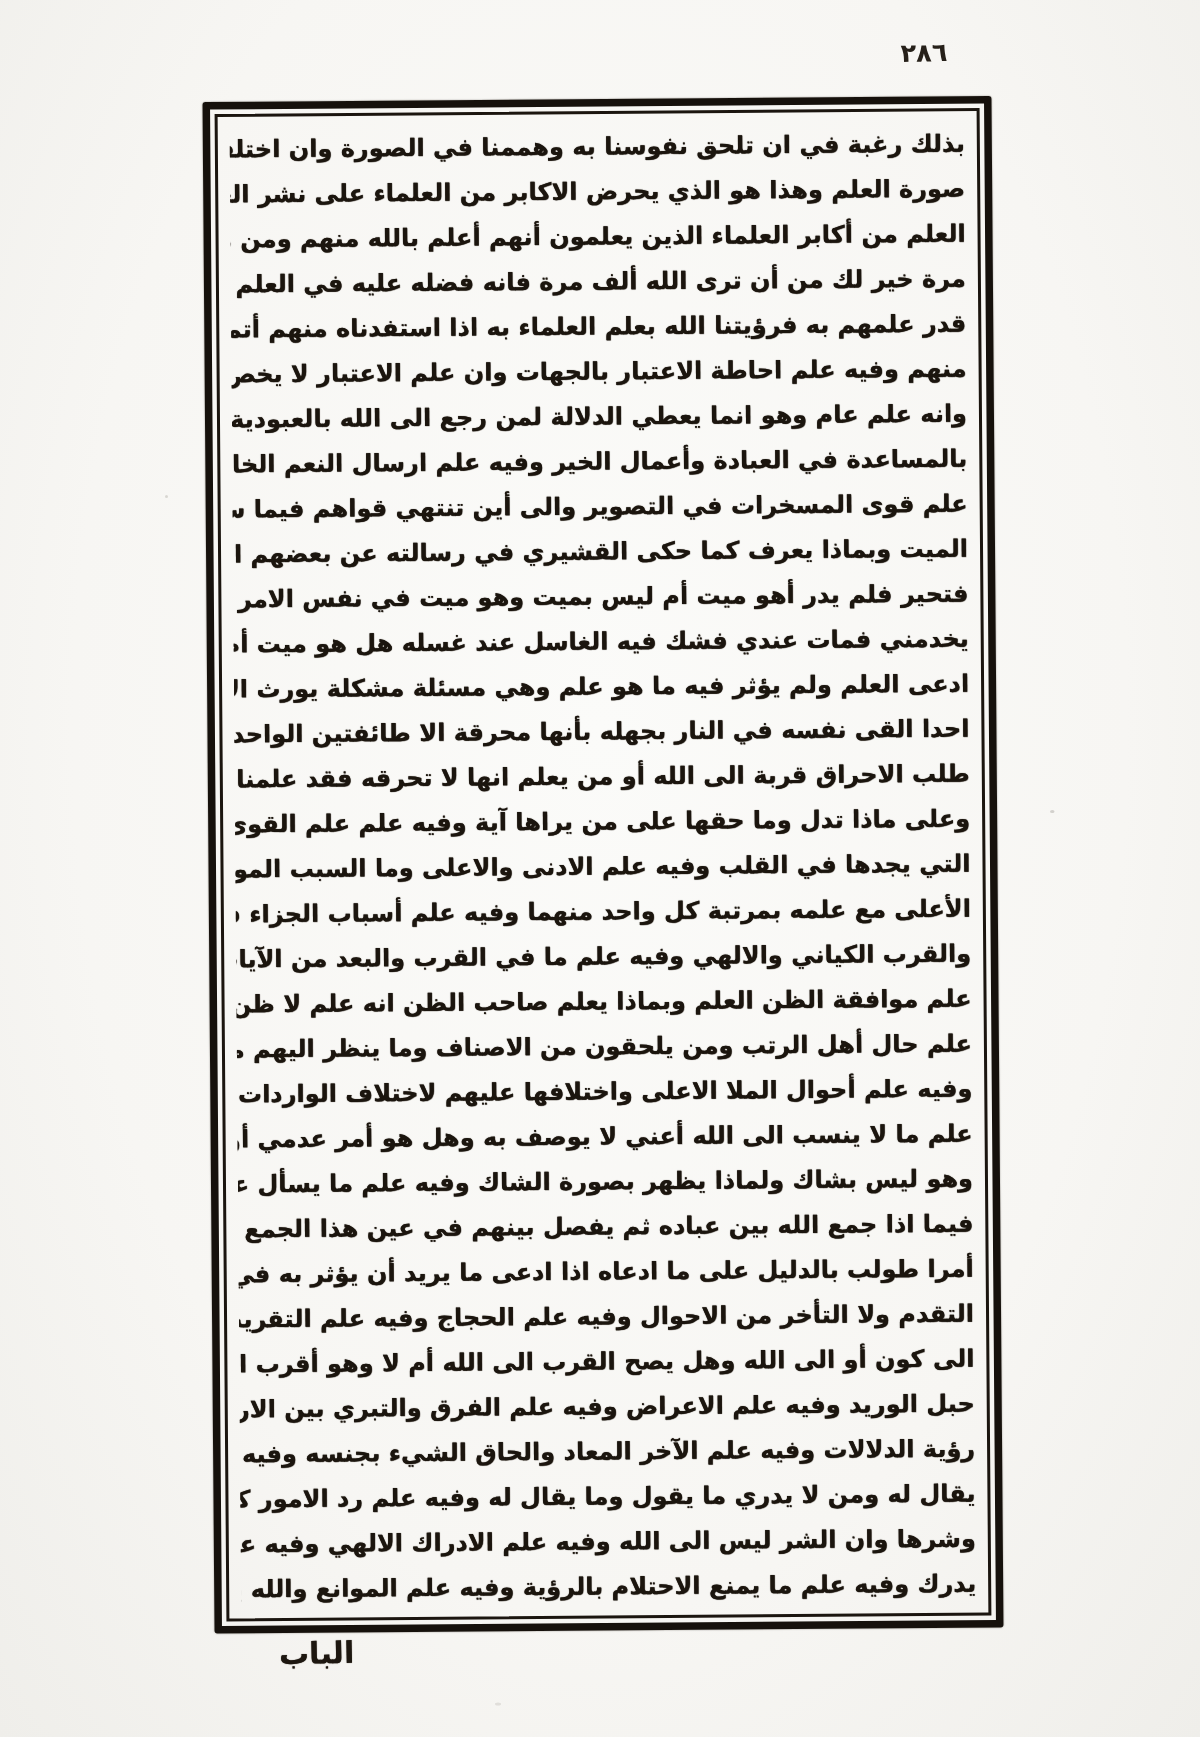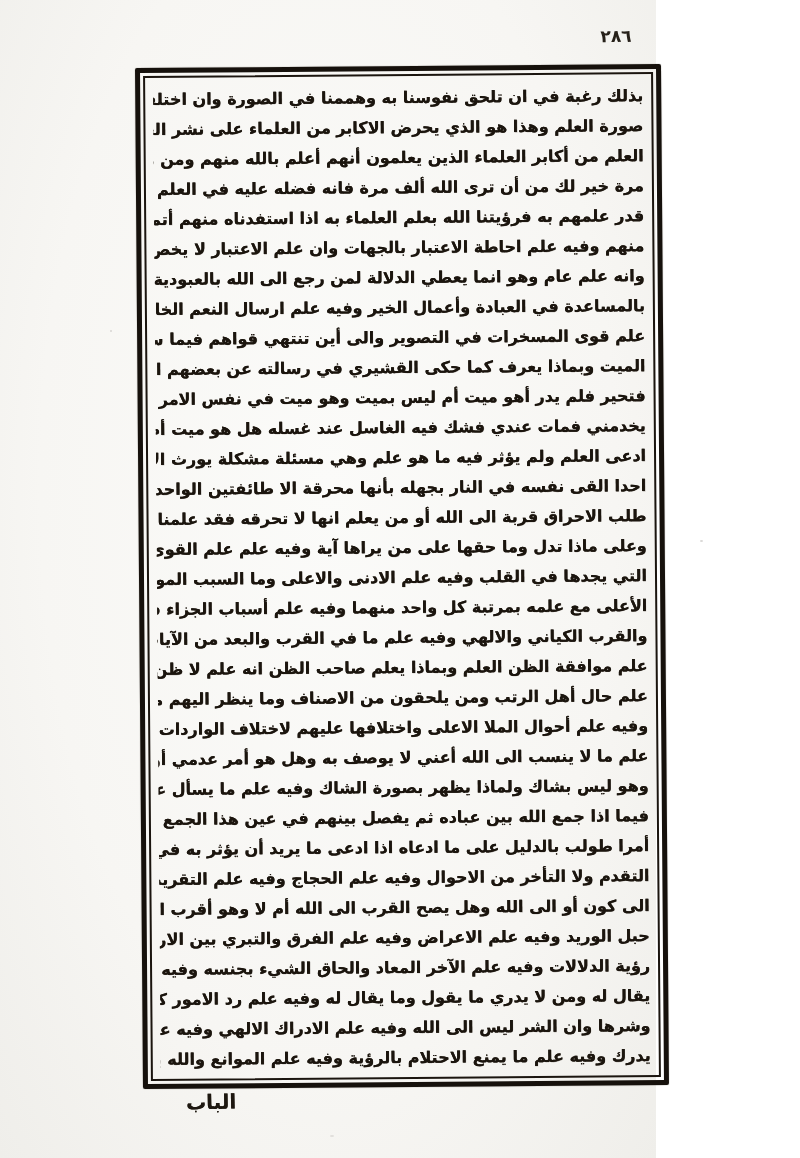--- a/index.html
+++ b/index.html
@@ -6,21 +6,21 @@
     margin: 0;
     padding: 0;
     width: 800px;
     height: 1158px;
     overflow: hidden;
     background: #ffffff;
     font-family: "DejaVu Sans", sans-serif;
   }
   .scan {
     position: relative;
-    width: 656px;
+    width: 800px;
     height: 1158px;
     background: radial-gradient(ellipse at 50% 42%, #fbfbf9 0%, #f7f6f3 62%, #efeeea 100%);
   }
   .page-number {
     position: absolute;
     top: 26px;
     left: 586px;
     width: 60px;
     text-align: center;
     direction: rtl;

